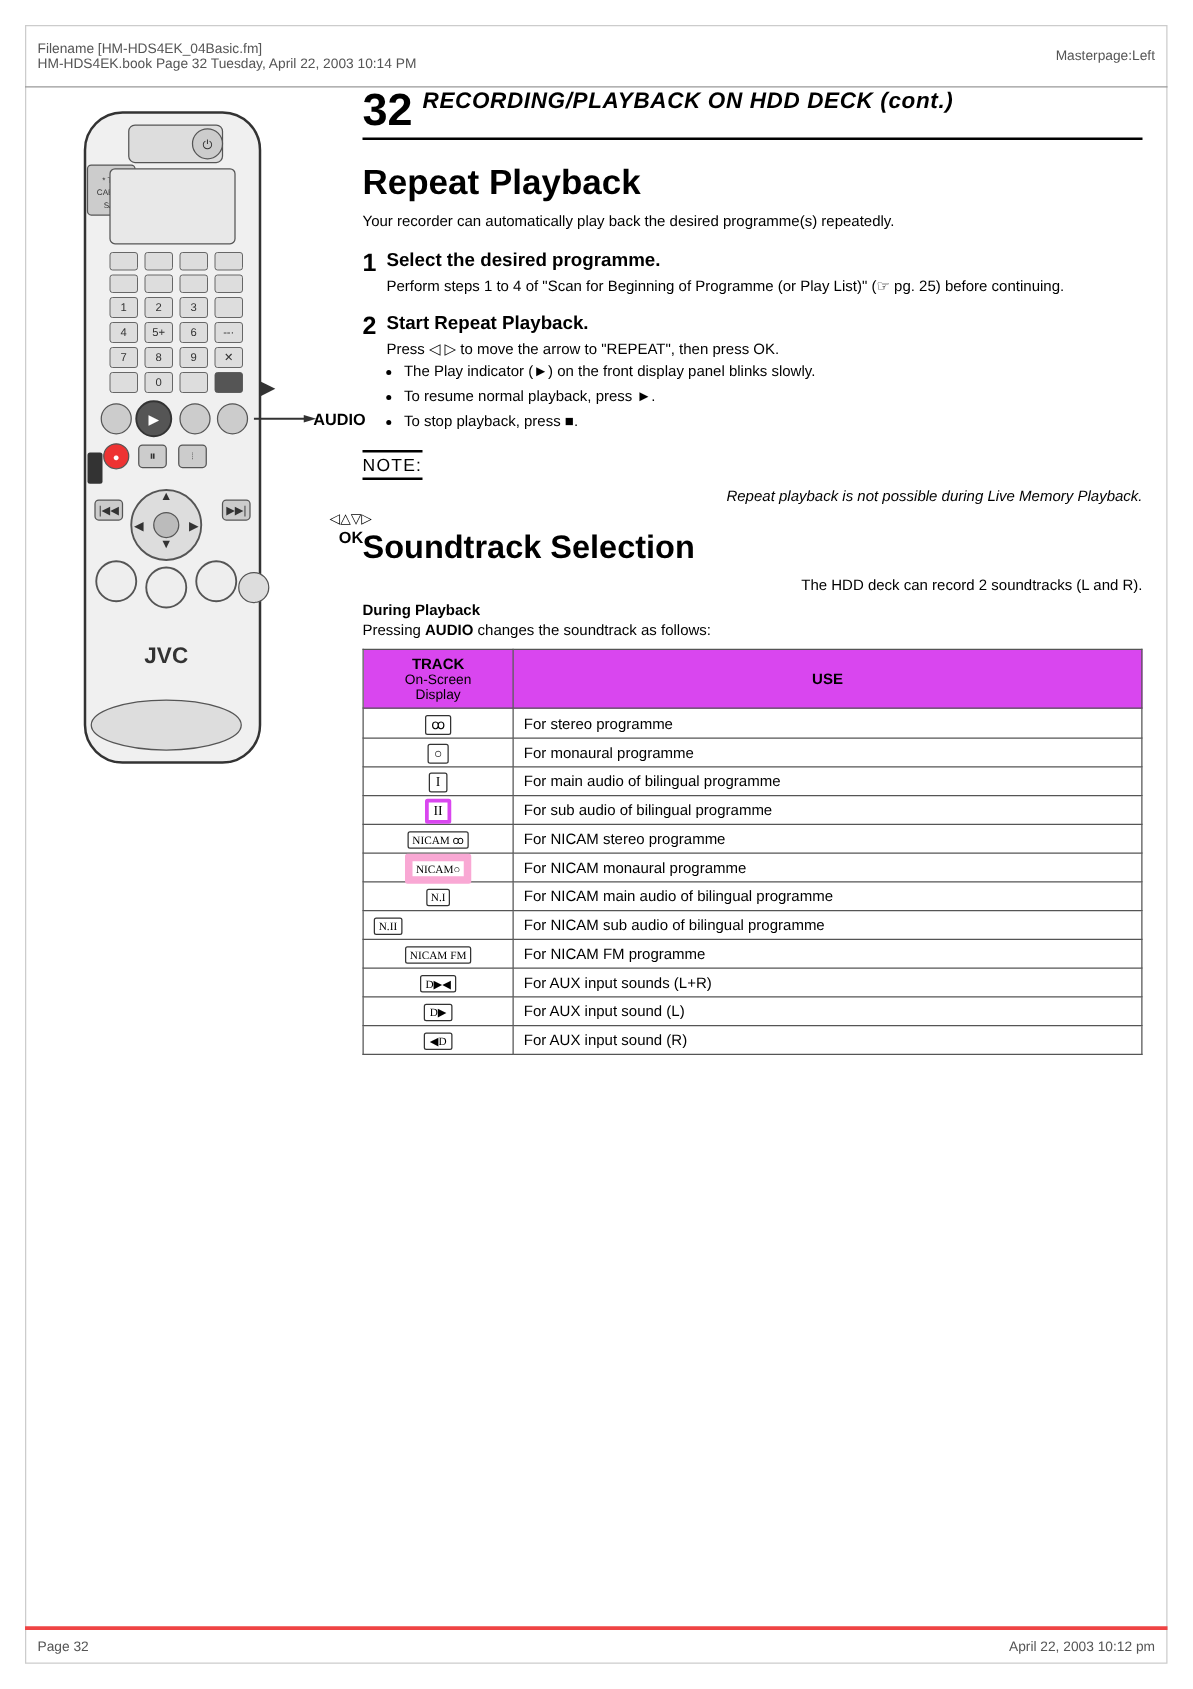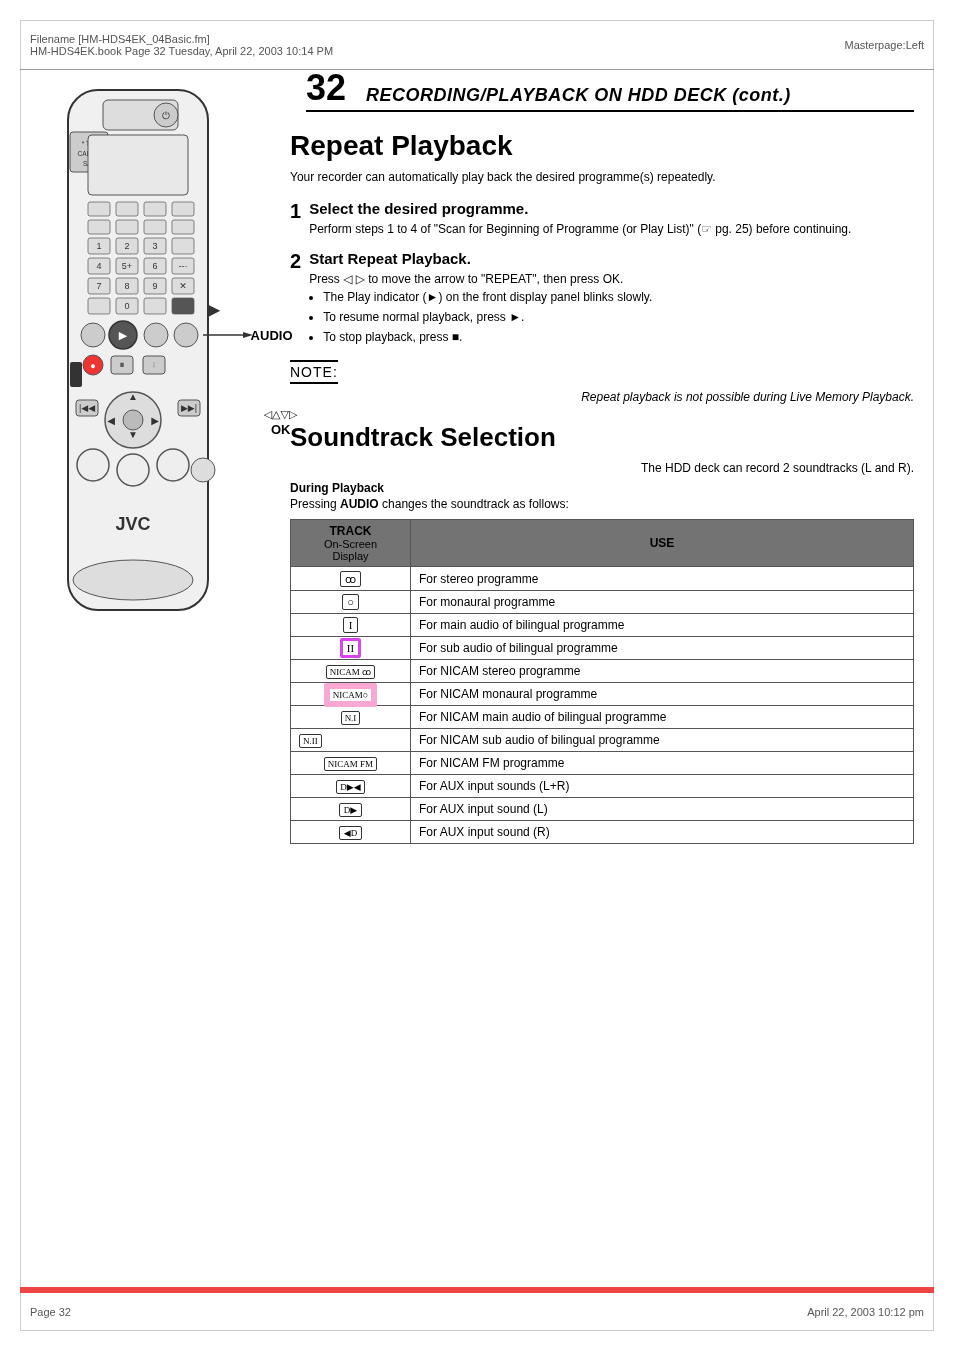--- a/index.html
+++ b/index.html
@@ -53,26 +53,25 @@
 
     
     .right-panel {
       flex: 1;
       padding: 0 20px 10px 30px;
     }
 
     
     .page-header-row {
       display: flex;
-      align-items: flex-end;
-      gap: 20px;
+      align-items: flex-start;
+      gap: 8px;
       margin-bottom: 18px;
       border-bottom: 2px solid #000;
       padding-bottom: 4px;
-      margin-left: 16px;
     }
     .page-number {
       font-size: 36px;
       font-weight: bold;
       line-height: 1;
     }
     .page-title {
       font-size: 18px;
       font-weight: bold;
       font-style: italic;
@@ -169,33 +168,33 @@
       width: 100%;
       border-collapse: collapse;
       font-size: 12px;
     }
     .track-table th, .track-table td {
       border: 1px solid #555;
       padding: 4px 8px;
       vertical-align: middle;
     }
     .track-table thead th {
-      background: #737373;
+      background: #d946ef;
       font-weight: bold;
       text-align: center;
     }
     .track-table .col-track { width: 120px; }
     .track-table .col-use { }
 
     
     .footer {
       position: absolute;
       bottom: 20px; left: 20px; right: 20px;
-      height: 44px;
-      border-top: 6px solid #ef4444;
+      height: 30px;
+      border-top: 3px solid #ef4444;
       display: flex;
       align-items: center;
       justify-content: space-between;
       padding: 10px 10px;
       font-size: 11px;
       color: #555;
     }
 
     
     .remote-container {

